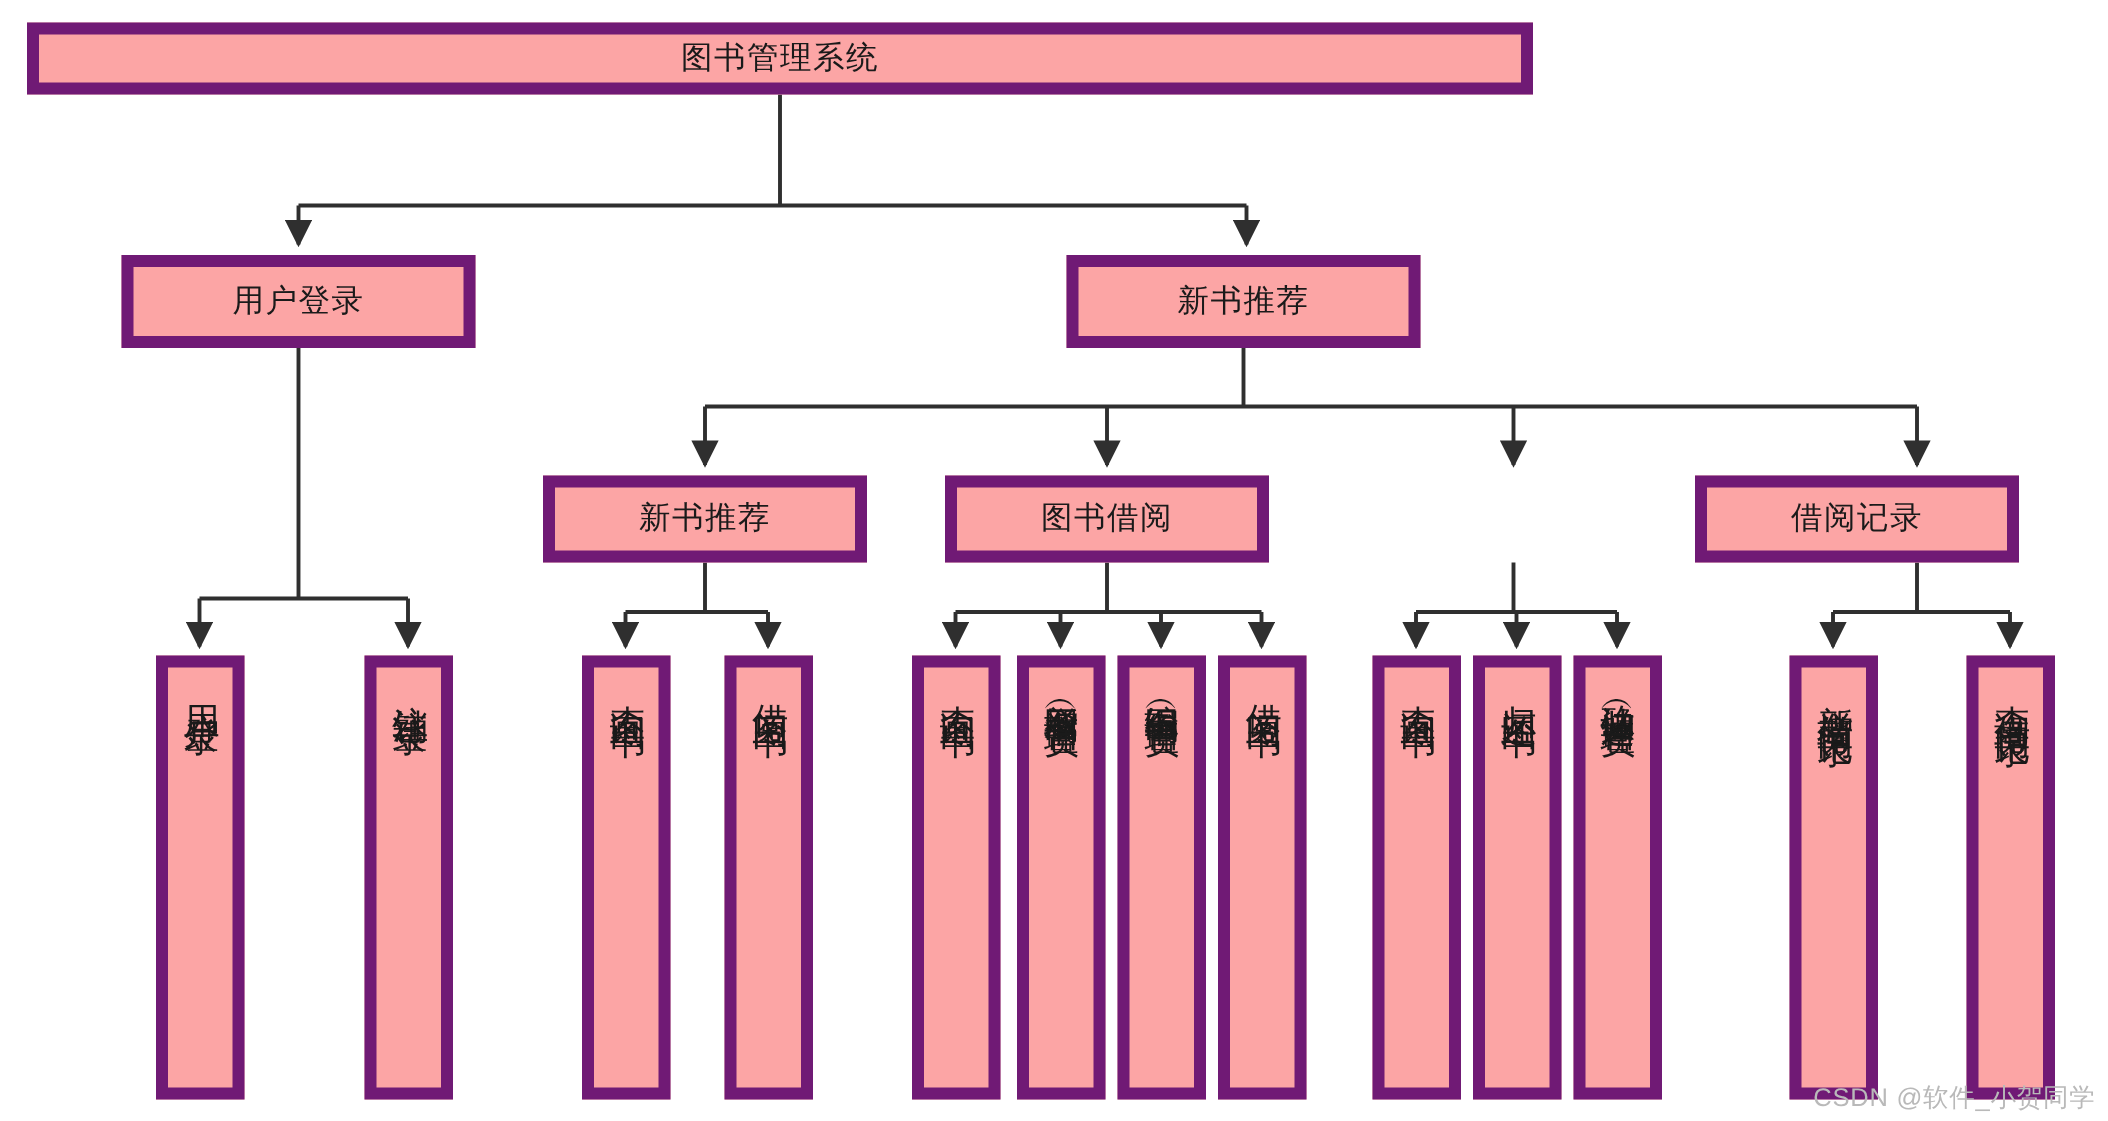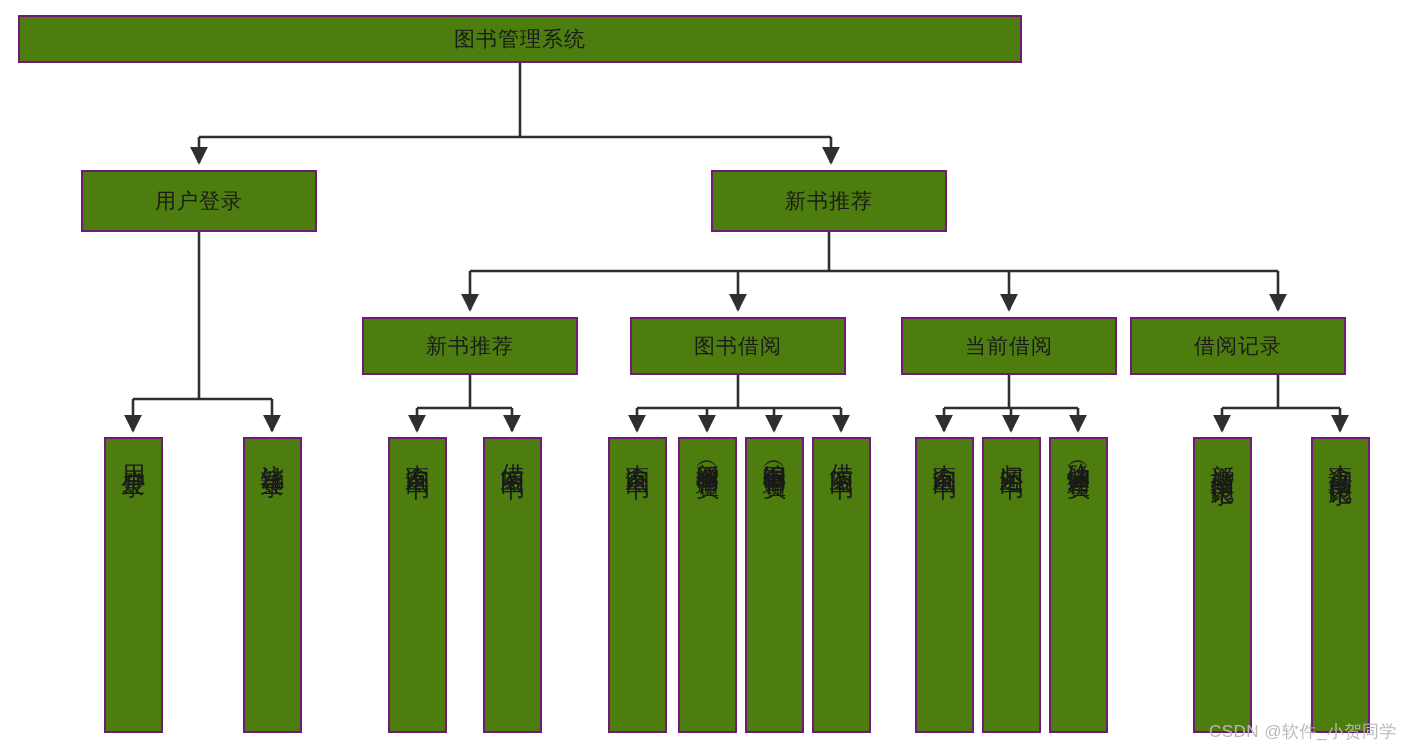--- a/index.html
+++ b/index.html
@@ -21,22 +21,22 @@
     position: absolute;
     left: 0;
     top: 0;
     width: 1405px;
     height: 747px;
     pointer-events: none;
   }
   .node {
     position: absolute;
     box-sizing: border-box;
-    background: #4d7c0f;
-    border: 2px solid #701a75;
+    background: #fca5a5;
+    border: 8px solid #701a75;
     display: flex;
     align-items: center;
     justify-content: center;
     color: #1a1a1a;
   }
   .node .label {
     display: block;
     text-align: center;
     line-height: 1.15;
   }
@@ -136,23 +136,20 @@
   <div class="node horiz" style="left:711px; top:170px; width:236px; height:62px;">
     <span class="label">新书推荐</span>
   </div>
 
   <div class="node horiz" style="left:362px; top:317px; width:216px; height:58px;align-items:center;">
     <span class="label">新书推荐</span>
   </div>
   <div class="node horiz" style="left:630px; top:317px; width:216px; height:58px;">
     <span class="label">图书借阅</span>
   </div>
-  <div class="node horiz" style="left:901px; top:317px; width:216px; height:58px;">
-    <span class="label">当前借阅</span>
-  </div>
   <div class="node horiz" style="left:1130px; top:317px; width:216px; height:58px;">
     <span class="label">借阅记录</span>
   </div>
 
   <div class="node vert" style="left:104px; top:437px; width:59px; height:296px;">
     <span class="label">用户登录</span>
   </div>
   <div class="node vert" style="left:243px; top:437px; width:59px; height:296px;">
     <span class="label">注销登录</span>
   </div>

